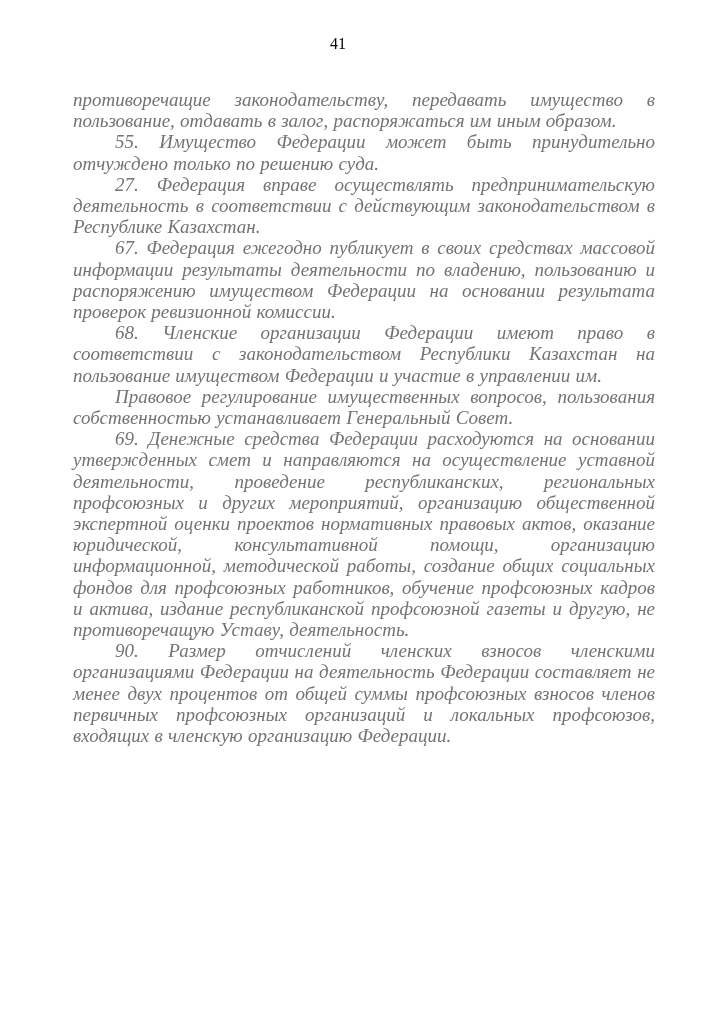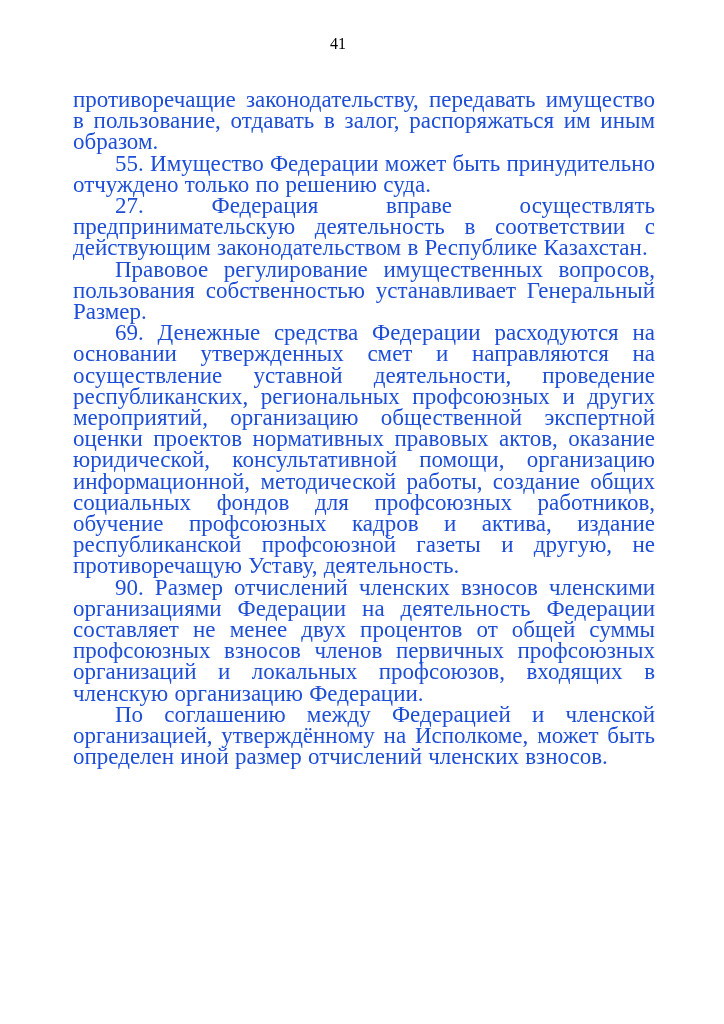--- a/index.html
+++ b/index.html
@@ -29,24 +29,25 @@
     text-align: center;
     font-size: 16px;
     line-height: 20px;
     color: #000000;
   }
   .content {
     position: absolute;
     top: 89px;
     left: 73px;
     width: 582px;
-    font-size: 23px;
+    font-size: 19px;
     line-height: 21.2px;
     text-align: justify;
-    color: #1d4ed8;
+    color: #737373;
+    font-style: italic;
   }
   .content p {
     margin: 0;
     padding: 0;
     text-indent: 42px;
     word-spacing: 0.5px;
   }
   .content p.no-indent {
     text-indent: 0;
   }
@@ -54,18 +55,19 @@
 </head>
 <body>
 
 <div class="page">
   <div class="page-number">41</div>
 
   <div class="content">
     <p class="no-indent">противоречащие законодательству, передавать имущество в пользование, отдавать в залог, распоряжаться им иным образом.</p>
     <p>55. Имущество Федерации может быть принудительно отчуждено только по решению суда.</p>
     <p>27. Федерация вправе осуществлять предпринимательскую деятельность в соответствии с действующим законодательством в Республике Казахстан.</p>
-    <p>Правовое регулирование имущественных вопросов, пользования собственностью устанавливает Генеральный Размер.</p>
+    <p>67. Федерация ежегодно публикует в своих средствах массовой информации результаты деятельности по владению, пользованию и распоряжению имуществом Федерации на основании результата проверок ревизионной комиссии.</p>
+    <p>68. Членские организации Федерации имеют право в соответствии с законодательством Республики Казахстан на пользование имуществом Федерации и участие в управлении им.</p>
+    <p>Правовое регулирование имущественных вопросов, пользования собственностью устанавливает Генеральный Совет.</p>
     <p>69. Денежные средства Федерации расходуются на основании утвержденных смет и направляются на осуществление уставной деятельности, проведение республиканских, региональных профсоюзных и других мероприятий, организацию общественной экспертной оценки проектов нормативных правовых актов, оказание юридической, консультативной помощи, организацию информационной, методической работы, создание общих социальных фондов для профсоюзных работников, обучение профсоюзных кадров и актива, издание республиканской профсоюзной газеты и другую, не противоречащую Уставу, деятельность.</p>
     <p>90. Размер отчислений членских взносов членскими организациями Федерации на деятельность Федерации составляет не менее двух процентов от общей суммы профсоюзных взносов членов первичных профсоюзных организаций и локальных профсоюзов, входящих в членскую организацию Федерации.</p>
-    <p>По соглашению между Федерацией и членской организацией, утверждённому на Исполкоме, может быть определен иной размер отчислений членских взносов.</p>
   </div>
 </div>
 
 </body></html>

